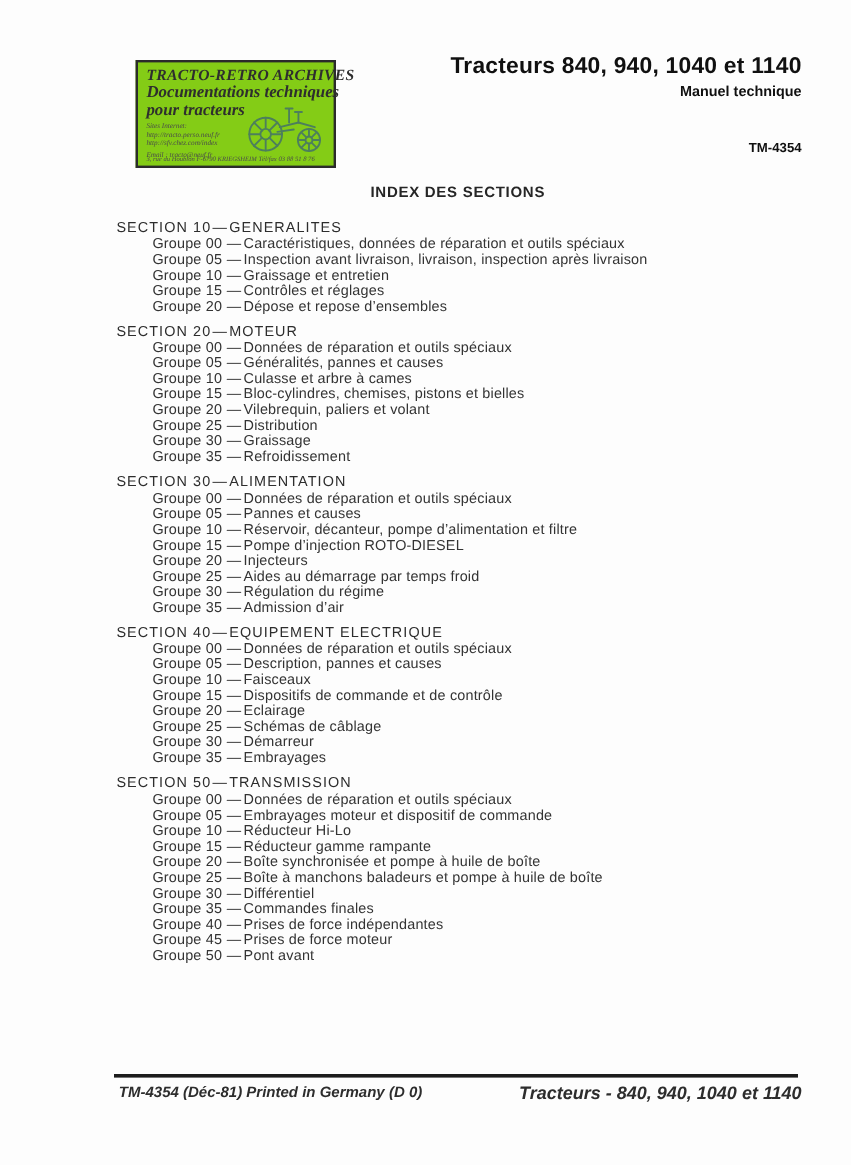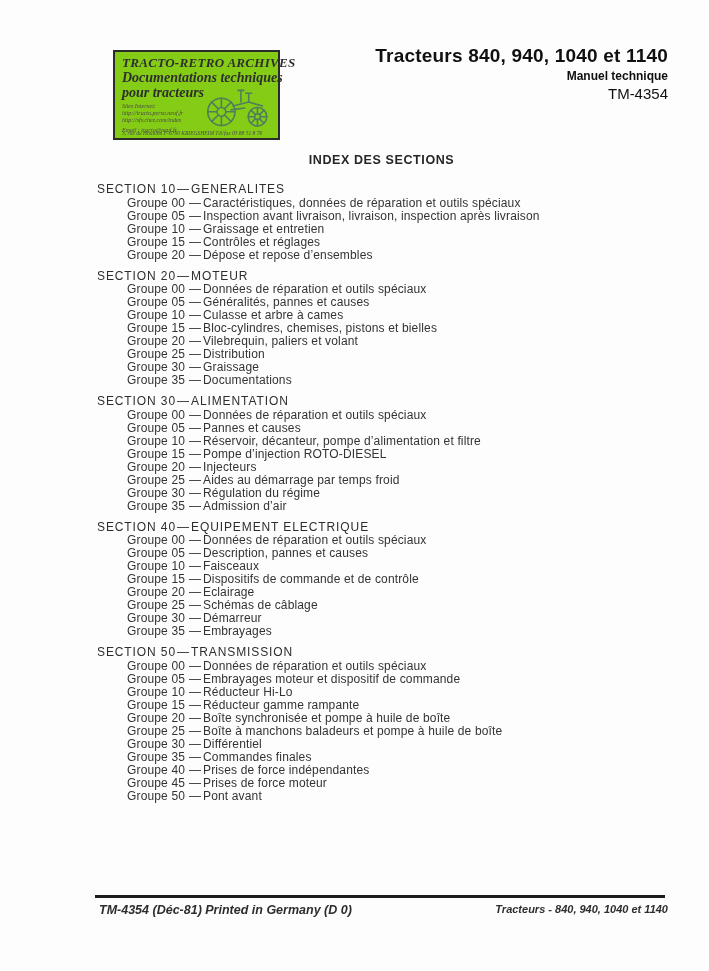--- a/index.html
+++ b/index.html
@@ -39,21 +39,21 @@
   }
   .stamp-tractor{
     position:absolute;right:2px;bottom:8px;width:78px;height:50px;
   }
   
   .title-block{
     position:absolute;top:44px;right:41px;text-align:right;color:#101010;
   }
   .doc-title{font-size:19px;font-weight:bold;line-height:23px;letter-spacing:.2px;}
   .doc-subtitle{font-size:12px;font-weight:bold;line-height:18px;}
-  .doc-number{font-size:15px;font-weight:normal;line-height:18px;}
+  .doc-number{font-size:11px;font-weight:bold;line-height:18px;margin-top:30px;}
   
   .index-heading{
     position:absolute;top:153px;left:95px;width:573px;text-align:center;
     font-size:12.5px;font-weight:bold;letter-spacing:.6px;color:#262626;
   }
   
   .sections{
     position:absolute;top:183px;left:97px;width:560px;
   }
   .section-block{margin-bottom:8px;}
@@ -71,21 +71,21 @@
   
   .footer-rule{
     position:absolute;left:95px;top:895px;width:570px;height:3px;background:#1c1c1c;
   }
   .footer-left{
     position:absolute;left:99px;top:903px;
     font-size:12.5px;font-style:italic;font-weight:600;color:#2d2d2d;
   }
   .footer-right{
     position:absolute;right:41px;top:903px;
-    font-size:11px;font-style:italic;font-weight:600;color:#2d2d2d;
+    font-size:15px;font-style:italic;font-weight:600;color:#2d2d2d;
   }
 </style>
 </head>
 <body>
 
 <div class="stamp">
   <div class="stamp-title">TRACTO-RETRO ARCHIVES</div>
   <div class="stamp-sub">Documentations techniques</div>
   <div class="stamp-sub">pour tracteurs</div>
   <div class="stamp-small">
@@ -189,21 +189,21 @@
         <span class="ttl">Distribution</span>
       </div>
       <div class="group-line">
         <span class="lbl">Groupe 30</span>
         <span class="dash">—</span>
         <span class="ttl">Graissage</span>
       </div>
       <div class="group-line">
         <span class="lbl">Groupe 35</span>
         <span class="dash">—</span>
-        <span class="ttl">Documentations</span>
+        <span class="ttl">Refroidissement</span>
       </div>
     </div>
     <div class="section-block">
       <div class="section-header">
         <span class="lbl">SECTION 30</span>
         <span class="dash">—</span>
         <span class="ttl">ALIMENTATION</span>
       </div>
       <div class="group-line">
         <span class="lbl">Groupe 00</span>

